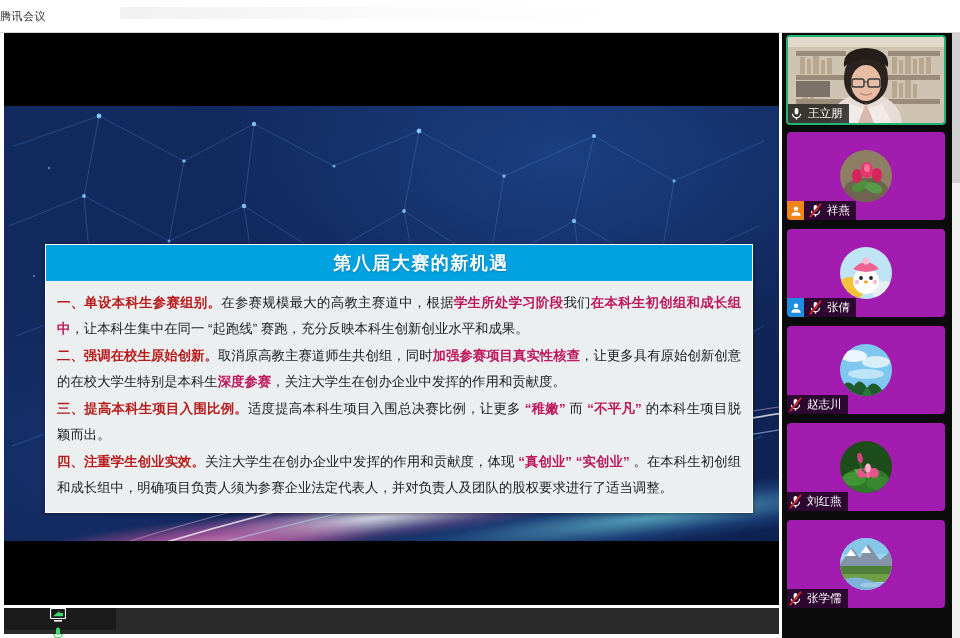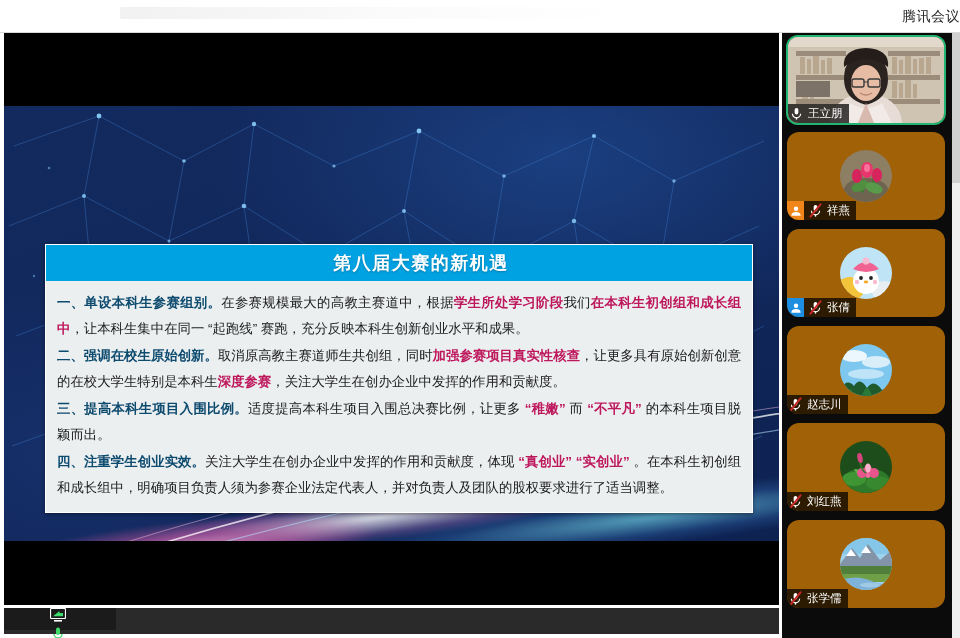--- a/index.html
+++ b/index.html
@@ -10,22 +10,22 @@
   }
   #app{position:relative;width:960px;height:638px;background:#fff;}
 
   
   .titlebar{
     position:absolute;left:0;top:0;width:960px;height:32px;
     background:#ffffff;border-bottom:1px solid #d8d8d8;
   }
   .titlebar .app-title{
     position:absolute;left:0;top:0;width:960px;height:32px;
-    line-height:32px;text-align:right;
-    font-size:14px;color:#2b2b2b;letter-spacing:.5px;
+    line-height:32px;text-align:left;
+    font-size:11px;color:#2b2b2b;letter-spacing:.5px;
   }
   .titlebar .faint-tabs{
     position:absolute;left:120px;top:7px;width:520px;height:12px;
     background:linear-gradient(90deg,rgba(200,200,200,.25),rgba(225,225,225,.10) 60%,rgba(240,240,240,0));
     border-radius:2px;
   }
 
   
   .stage{
     position:absolute;left:4px;top:33px;width:775px;height:572px;
@@ -74,21 +74,21 @@
     background:#00a2e2;
     color:#ffffff;font-size:18px;font-weight:bold;letter-spacing:1.5px;
     text-shadow:0 1px 2px rgba(0,0,0,.25);
     padding-left:44px;
   }
   .box-body{padding:9px 11px 10px 11px;}
   .para{
     font-size:13.4px;line-height:26px;color:#1a1a1a;
     margin:0 0 1px 0;text-align:justify;
   }
-  .para b{font-weight:bold;color:#0c4a6e;}
+  .para b{font-weight:bold;color:#b91c1c;}
   .para .hl{color:#be185d;font-weight:bold;}
 
   
   .sharebar{
     position:absolute;left:4px;top:608px;width:775px;height:26px;
     background:#2a2a2a;
   }
   .sharepill{
     position:absolute;left:0;top:0;height:22px;
     display:flex;align-items:center;gap:4px;
@@ -96,21 +96,21 @@
   }
   .sharepill .lbl{color:#ffffff;font-size:12.5px;white-space:nowrap;}
 
   
   .rail{
     position:absolute;left:782px;top:33px;width:170px;height:605px;
     background:#0b0b0b;overflow:hidden;
   }
   .tile{
     position:absolute;left:5px;width:158px;height:88px;
-    background:#a16207;border-radius:12px;overflow:hidden;
+    background:#a21caf;border-radius:4px;overflow:hidden;
   }
   .tile.active{border:2px solid #22b573;left:4px;width:156px;height:86px;}
   .tile .vidbg{position:absolute;left:0;top:0;width:100%;height:100%;}
   .avatar{
     position:absolute;left:50%;top:50%;transform:translate(-50%,-50%);
     width:52px;height:52px;border-radius:50%;overflow:hidden;
   }
   .namebar{
     position:absolute;left:0;bottom:0;height:19px;
     display:flex;align-items:center;gap:3px;

